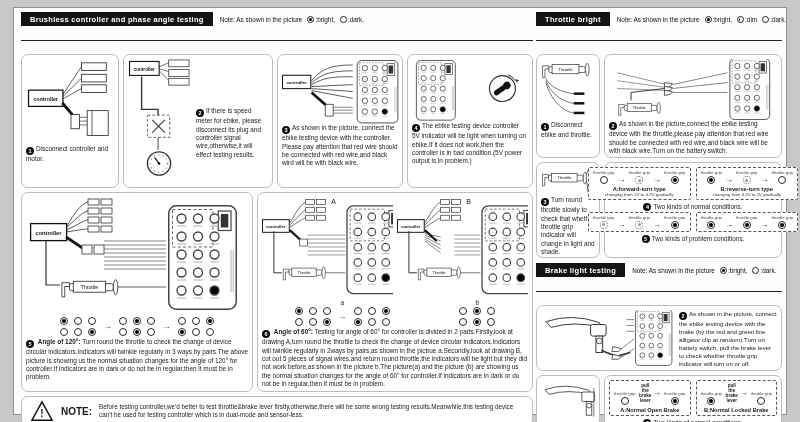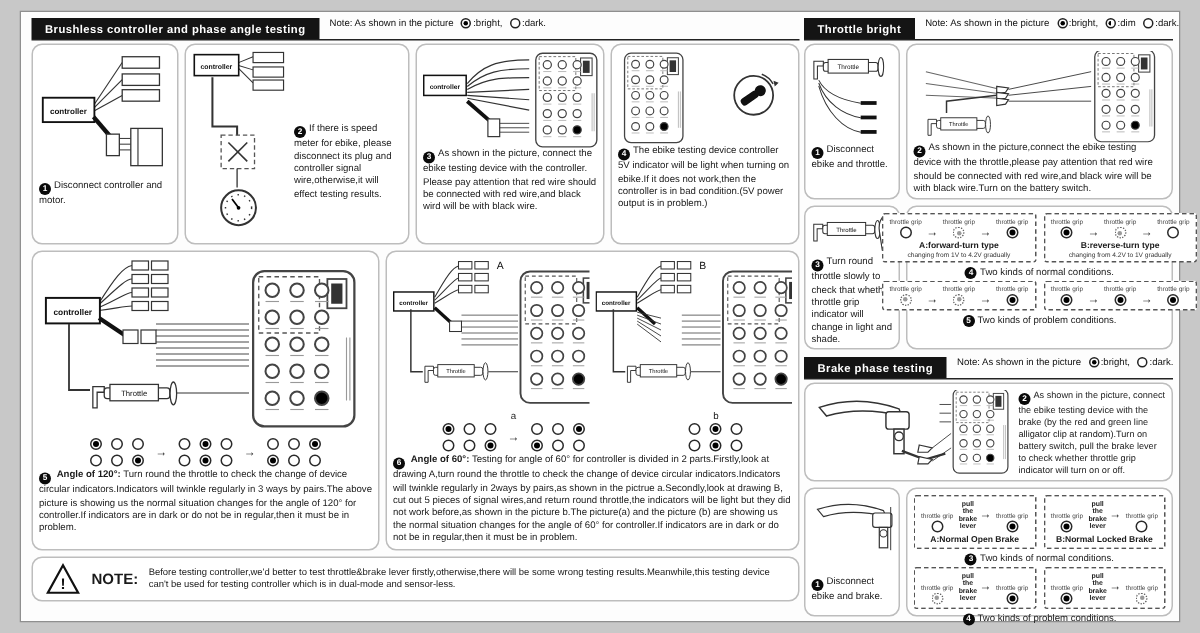--- a/index.html
+++ b/index.html
@@ -1,21 +1,21 @@
 <!DOCTYPE html>
 <html><head>
 <meta charset="utf-8">
 <style>
   *{margin:0;padding:0;box-sizing:border-box}
   html,body{width:800px;height:422px;background:#c8c8c8;font-family:"Liberation Sans",sans-serif;position:relative;overflow:hidden;color:#1a1a1a}
   .sheet{position:absolute;left:13px;top:7px;width:774px;height:408px;background:#fdfdfd;border:1px solid #8f8f8f}
   .col{position:absolute}
   .col-left{left:7px;top:4px;width:512px}
   .col-right{left:522px;top:4px;width:246px}
-  .hdr{display:flex;align-items:flex-start;border-bottom:1.5px solid #222;padding-bottom:0;margin-bottom:2px}
+  .hdr{display:flex;align-items:center;border-bottom:1.5px solid #222;padding-bottom:14px;margin-bottom:13px}
   .hdr-title{background:#141414;color:#fff;font-size:7.5px;font-weight:bold;padding:2.5px 9px;letter-spacing:.3px;white-space:nowrap}
   .hdr-note{font-size:6.4px;color:#111;display:flex;align-items:center;margin-left:7px;white-space:nowrap}
   .ldot{display:inline-block;width:7px;height:7px;border:1px solid #222;border-radius:50%;margin:0 1px 0 5px;position:relative;background:#fff;vertical-align:-1px}
   .ldot.bright::after{content:"";position:absolute;inset:1px;border-radius:50%;background:#000}
   .ldot.dim::after{content:"";position:absolute;inset:1px;border-radius:50%;background:linear-gradient(90deg,#000 50%,#fff 50%)}
   .row{display:flex;gap:4px;align-items:stretch}
   .panel{border:1px solid #bdbdbd;border-radius:7px;background:#fff;padding:4px;position:relative}
   .step{font-size:6.4px;line-height:1.32;color:#1a1a1a}
   .badge{display:inline-flex;align-items:center;justify-content:center;width:8px;height:8px;border-radius:50%;background:#0a0a0a;color:#fff;font-size:5.5px;font-weight:bold;margin-right:2px;vertical-align:-1.5px;flex:none}
   .bold{font-weight:bold}
@@ -579,21 +579,21 @@
             </div>
           </div>
         <div class="capline">
             <span class="badge">5</span>
             <span>Two kinds of problem conditions.</span>
           </div>
       </div>
     </div>
 
     <div class="hdr" style="margin-top:5px">
-      <span class="hdr-title">Brake phase testing</span>
+      <span class="hdr-title">Brake light testing</span>
       <span class="hdr-note">
         <span>Note: As shown in the picture</span>
         <span class="ldot bright"></span>
           <span>:bright,</span>
         <span class="ldot"></span>
           <span>:dark.</span>
       </span>
     </div>
 
     <div class="panel flexrow" style="width:246px;height:66px">

